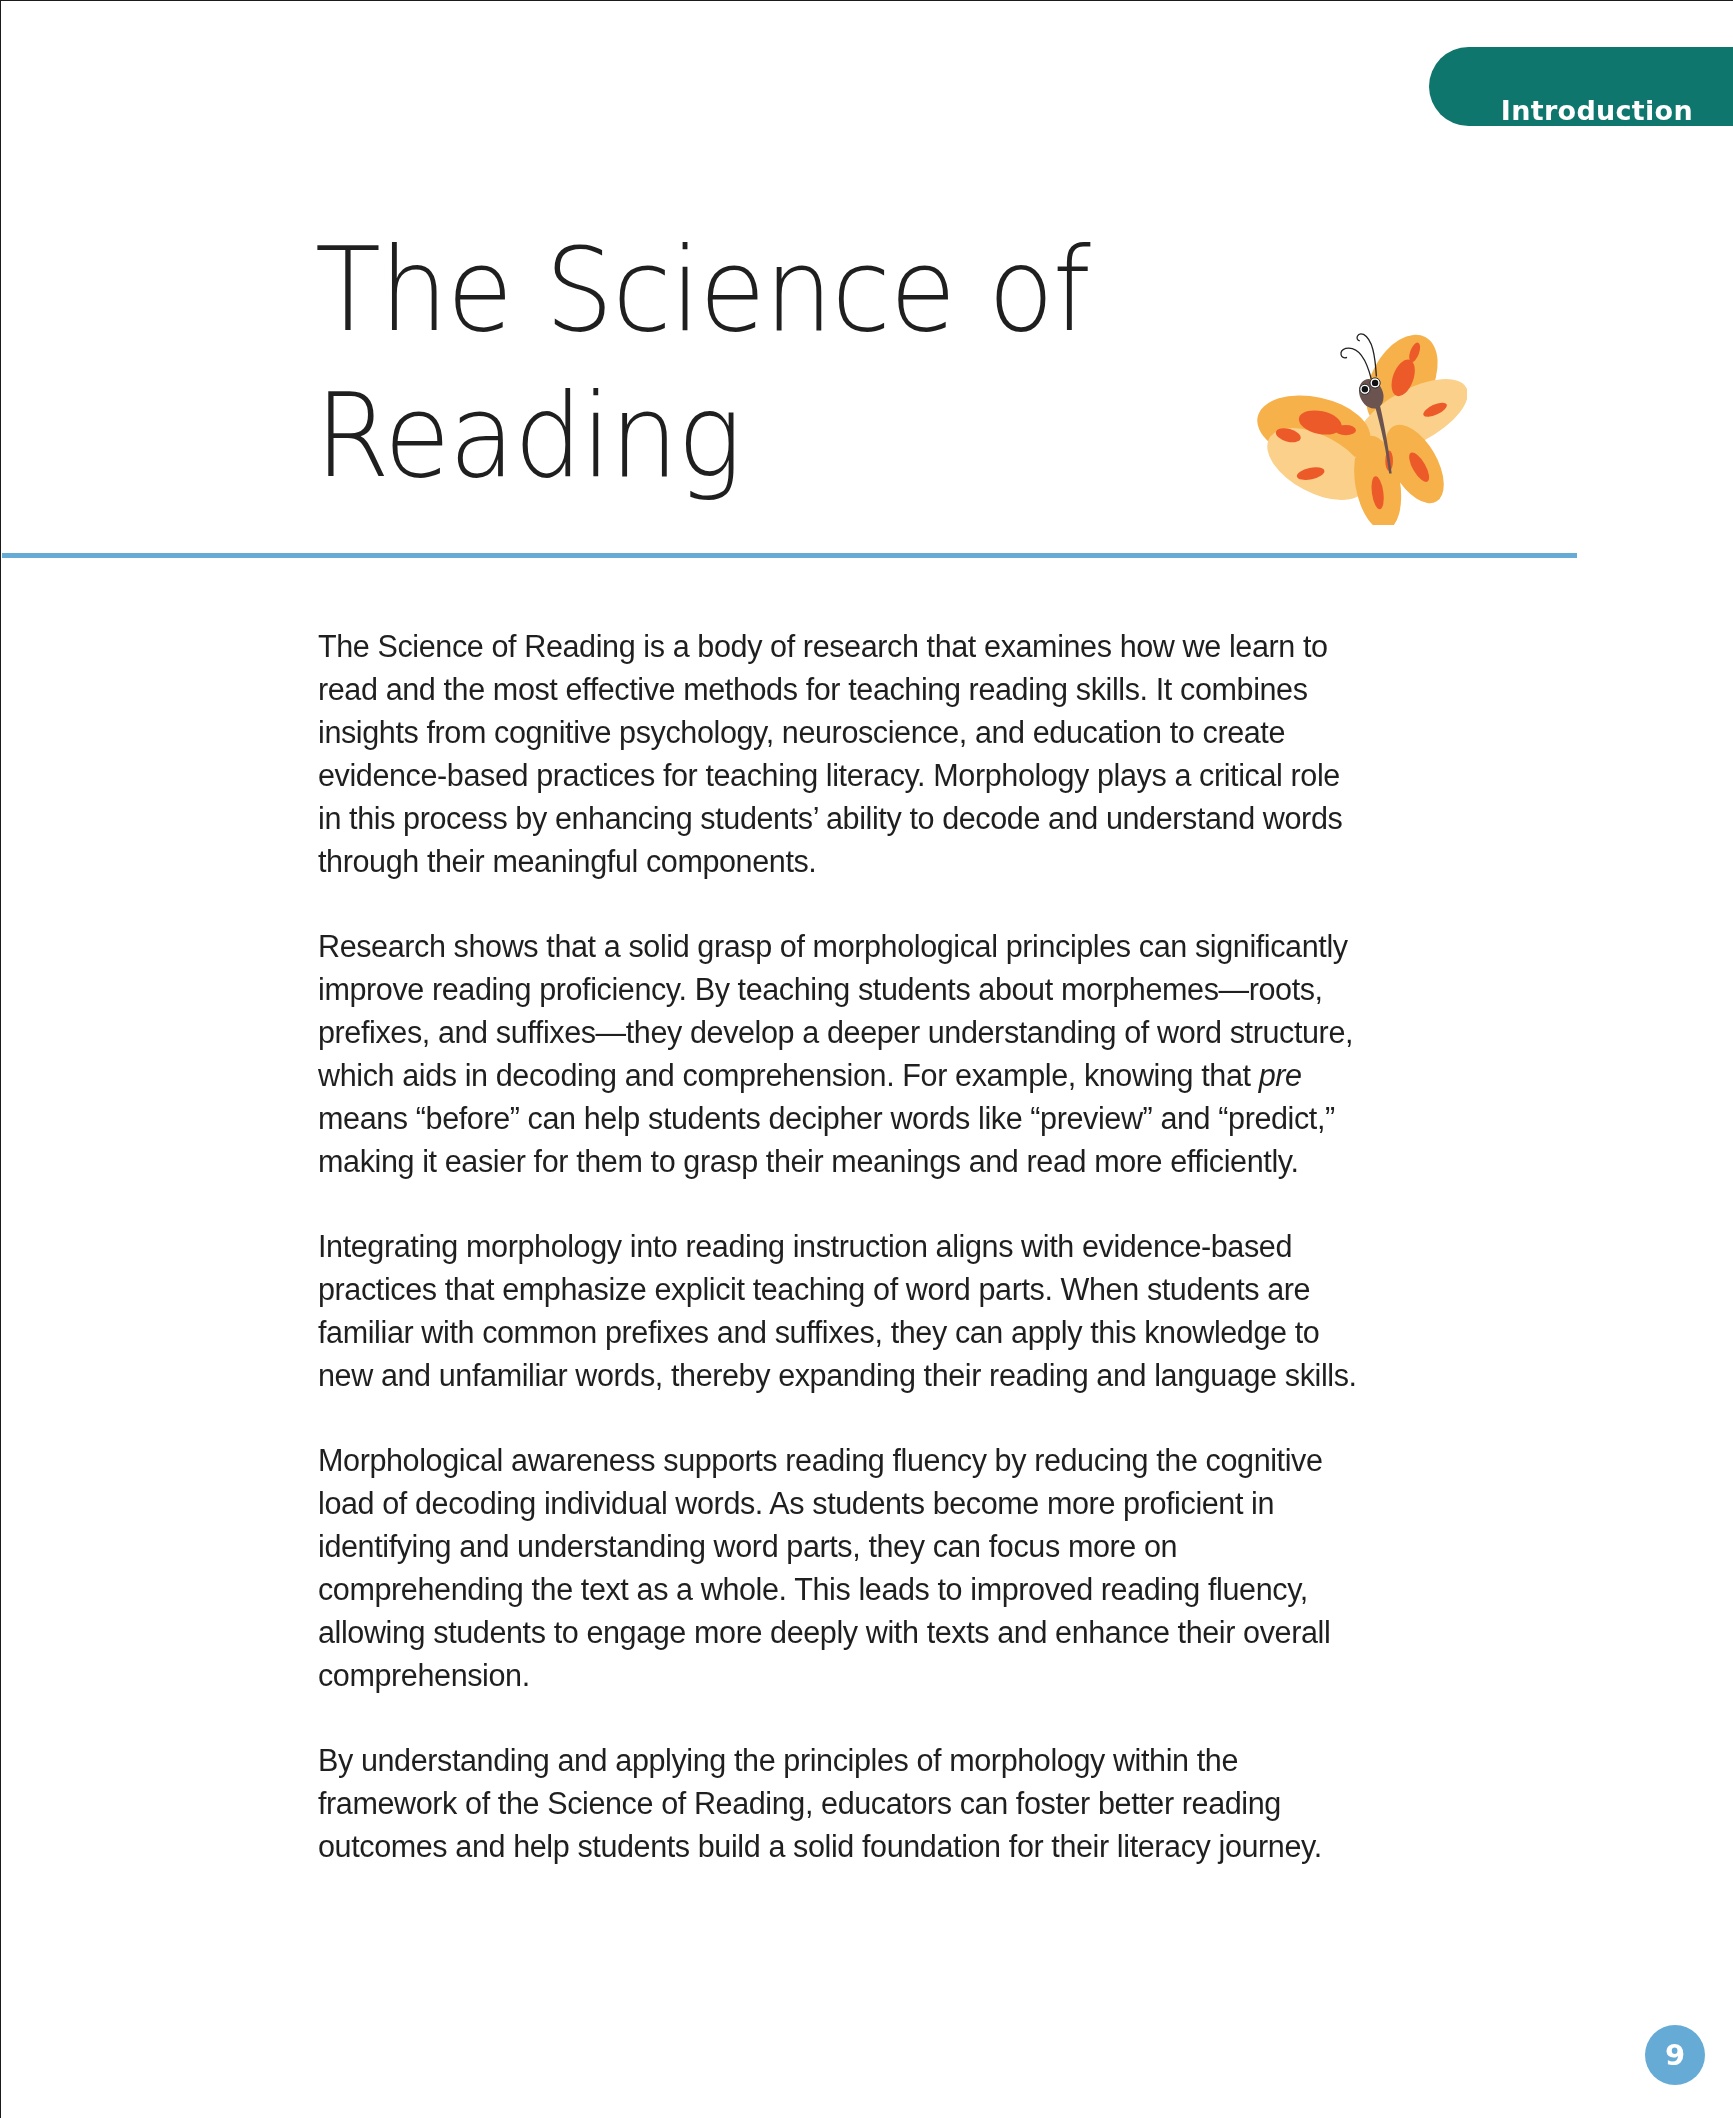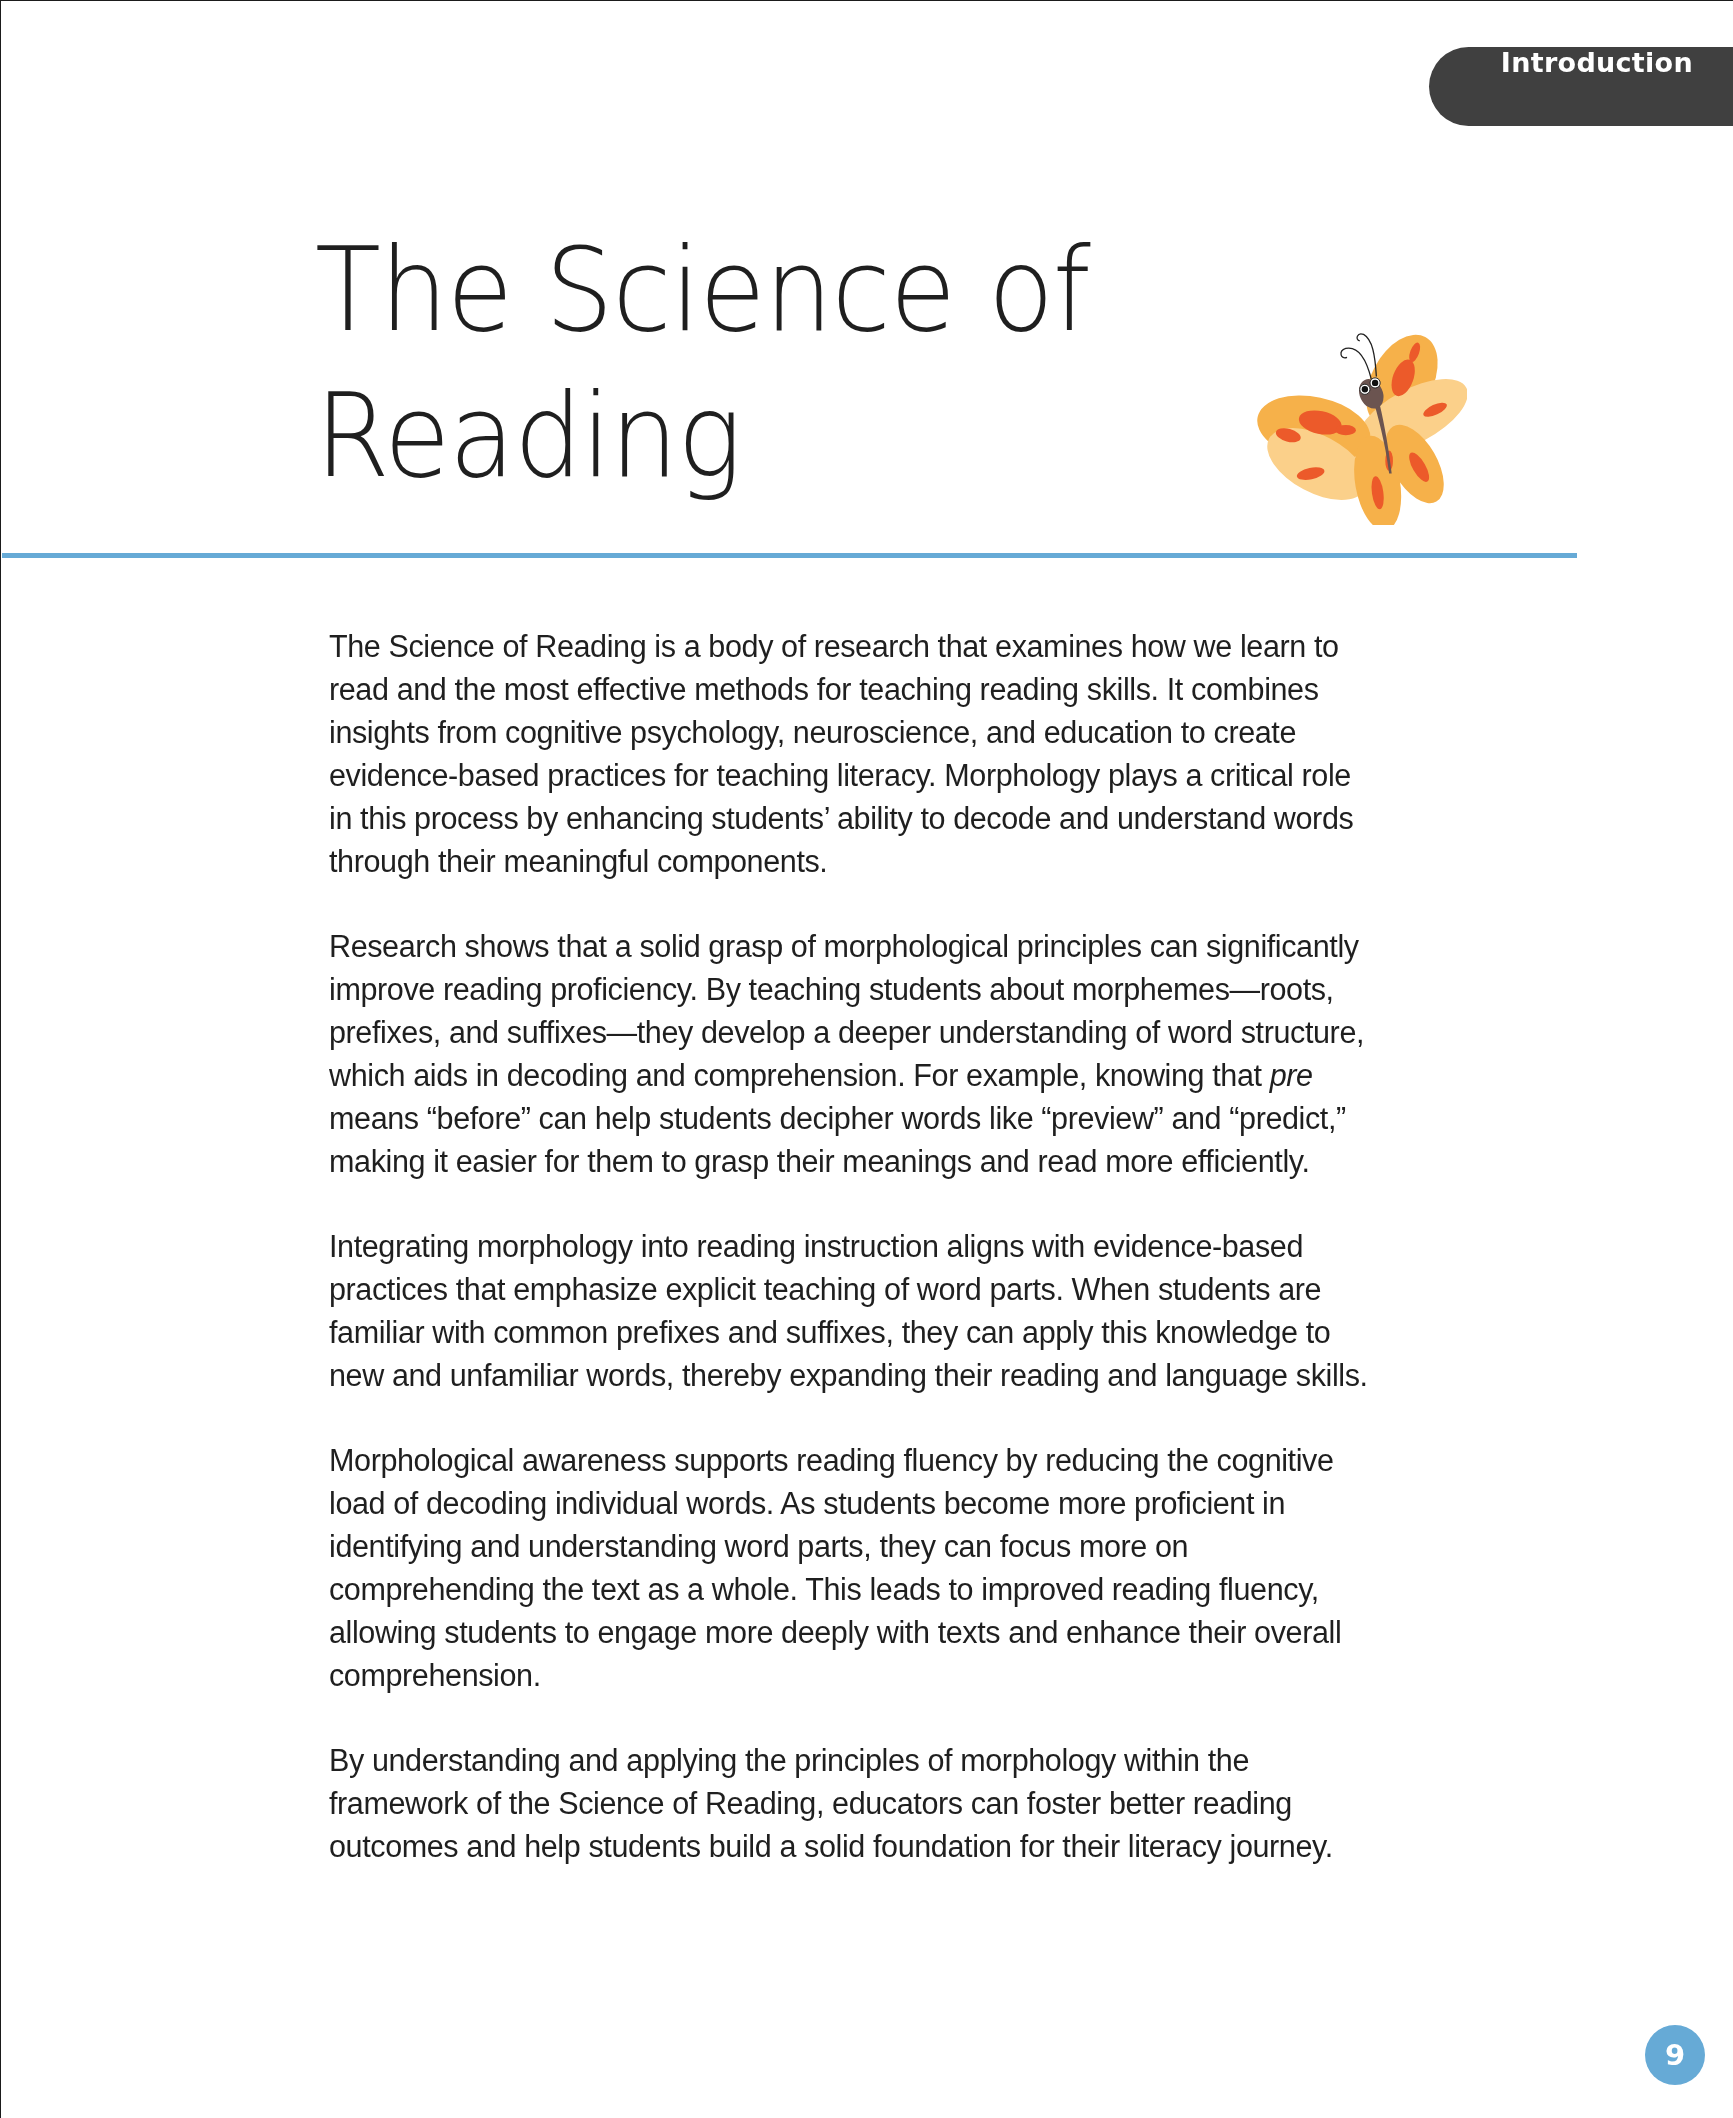--- a/index.html
+++ b/index.html
@@ -14,23 +14,23 @@
       position: absolute; left: 0; top: 0;
       width: 1734px; height: 2119px;
       box-sizing: border-box;
       border: 1.9px solid #1b1b1b;
       pointer-events: none;
     }
     .section-tab {
       position: absolute;
       left: 1429px; top: 47px;
       width: 304px; height: 79px;
-      background: #404040;
+      background: #0f766e;
       border-radius: 40px 0 0 40px;
-      display: flex; align-items: flex-start; justify-content: flex-end;
+      display: flex; align-items: flex-end; justify-content: flex-end;
       padding-right: 40px; box-sizing: border-box;
     }
     .section-tab span {
       color: #ffffff;
       font-family: "DejaVu Sans", sans-serif;
       font-weight: bold;
       font-size: 27px;
       letter-spacing: 0.3px;
     }
     .page-title {
@@ -54,21 +54,21 @@
       width: 217px; height: 205px;
     }
     .title-rule {
       position: absolute;
       left: 1.9px; top: 553px;
       width: 1575px; height: 5.1px;
       background: #66aad6;
     }
     .body-text {
       position: absolute;
-      left: 329px; top: 625px;
+      left: 318px; top: 625px;
       width: 1273px;
     }
     .body-text p {
       margin: 0 0 42px 0;
       font-family: "Liberation Sans", sans-serif;
       font-size: 31px;
       line-height: 43px;
       color: #1f1f1f;
       letter-spacing: -0.4px;
       transform: scaleX(0.985);

